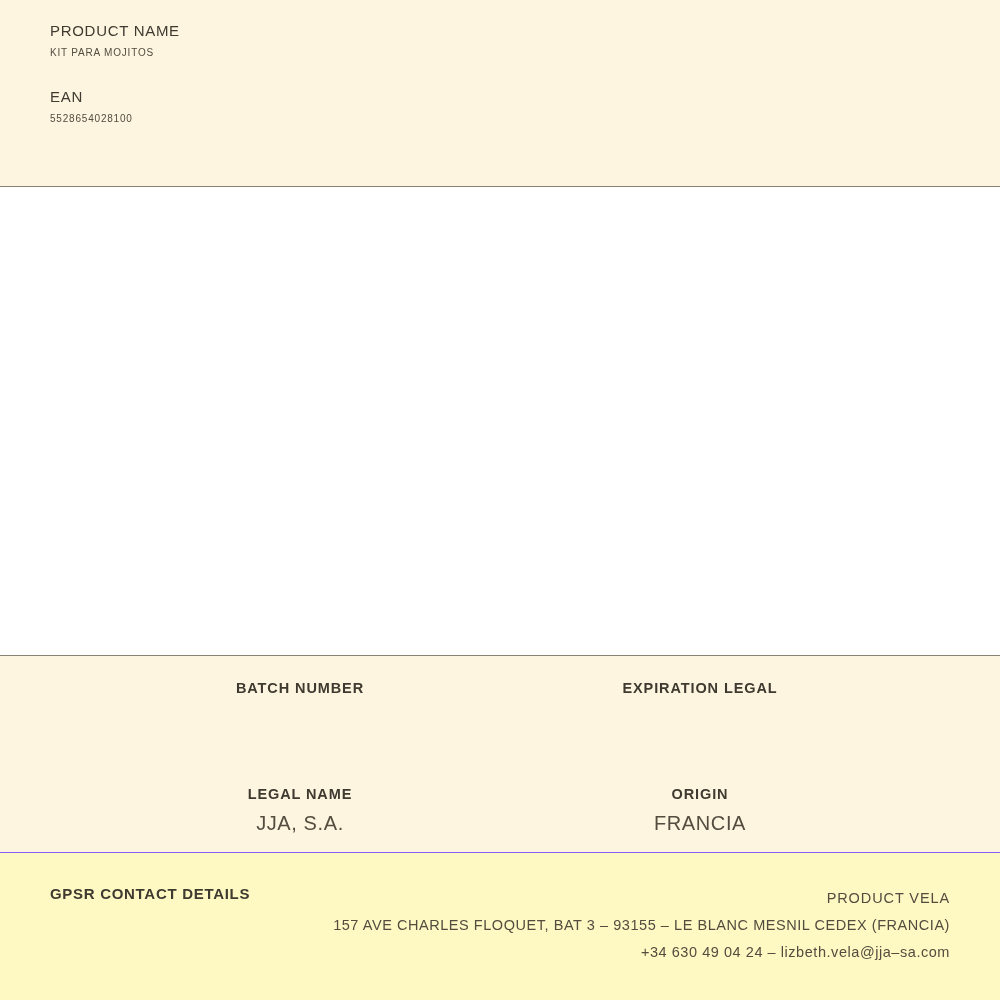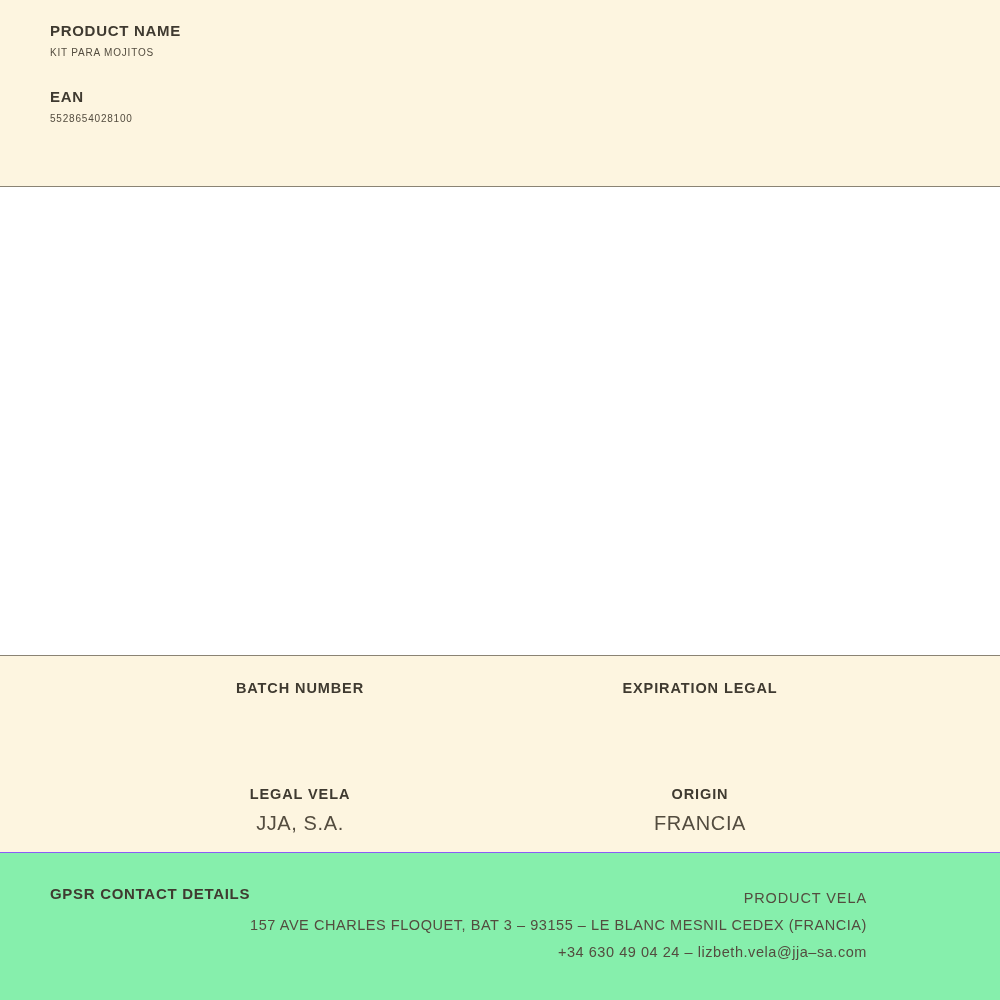--- a/index.html
+++ b/index.html
@@ -25,21 +25,21 @@
   
   .top-block {
     background: #fdf5e0;
     border-bottom: 1px solid #8a8374;
     padding: 22px 50px 18px 50px;
     box-sizing: border-box;
     height: 187px;
   }
   .field-label {
     font-size: 15px;
-    font-weight: bold;
+    font-weight: normal;
     letter-spacing: 0.7px;
     color: #3f3a30;
     margin: 0 0 8px 0;
   }
   .field-value {
     font-size: 10px;
     letter-spacing: 0.8px;
     color: #534c3f;
     margin: 0 0 0 0;
   }
@@ -90,25 +90,26 @@
     color: #534c3f;
     min-height: 18px;
     margin: 0;
   }
   .row-2 {
     margin-top: 62px;
   }
 
   
   .footer-block {
-    background: #86efac;
+    background: #fef9c3;
     box-sizing: border-box;
     height: 147px;
     padding: 32px 50px 0 50px;
     display: flex;
+    justify-content: space-between;
     align-items: flex-start;
   }
   .footer-title {
     font-size: 15px;
     font-weight: bold;
     letter-spacing: 0.7px;
     color: #3f3a30;
     white-space: nowrap;
   }
   .footer-right {
@@ -152,21 +153,21 @@
       </div>
       <div class="cell">
         <div class="cell-label">EXPIRATION LEGAL</div>
         <div class="cell-value"></div>
       </div>
     </div>
 
     <div class="row row-2">
       <div class="cell spacer"></div>
       <div class="cell">
-        <div class="cell-label">LEGAL VELA</div>
+        <div class="cell-label">LEGAL NAME</div>
         <div class="cell-value">JJA, S.A.</div>
       </div>
       <div class="cell">
         <div class="cell-label">ORIGIN</div>
         <div class="cell-value">FRANCIA</div>
       </div>
     </div>
   </section>
 
   <footer class="footer-block">

